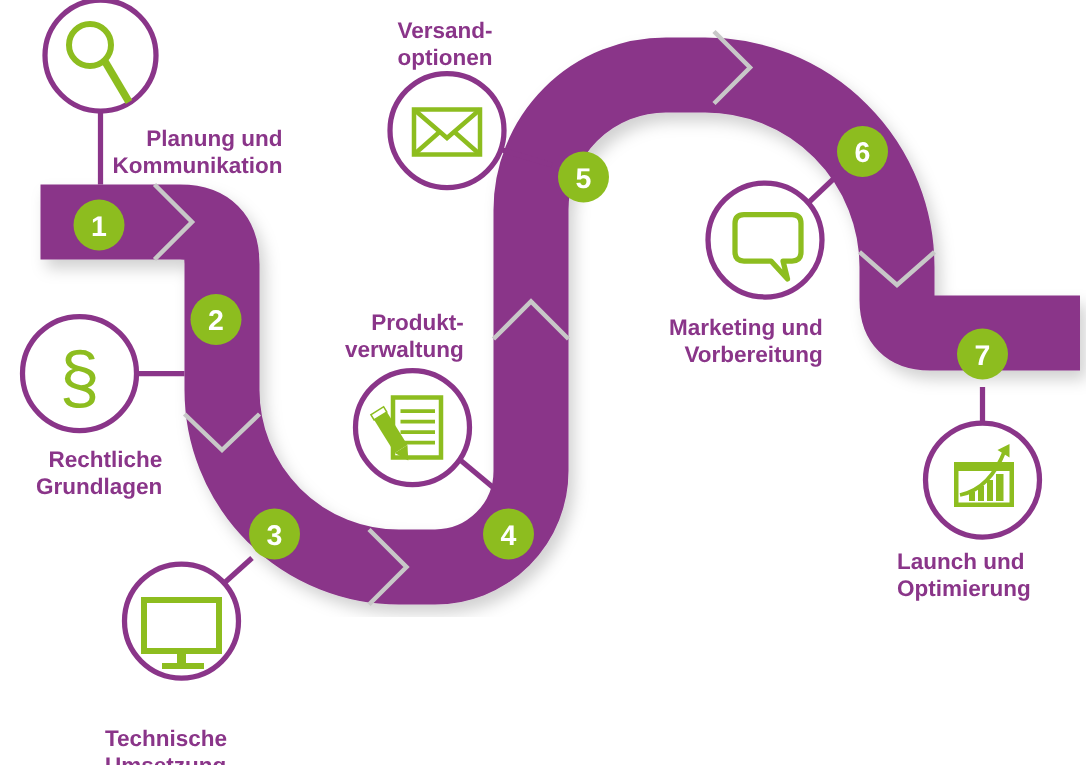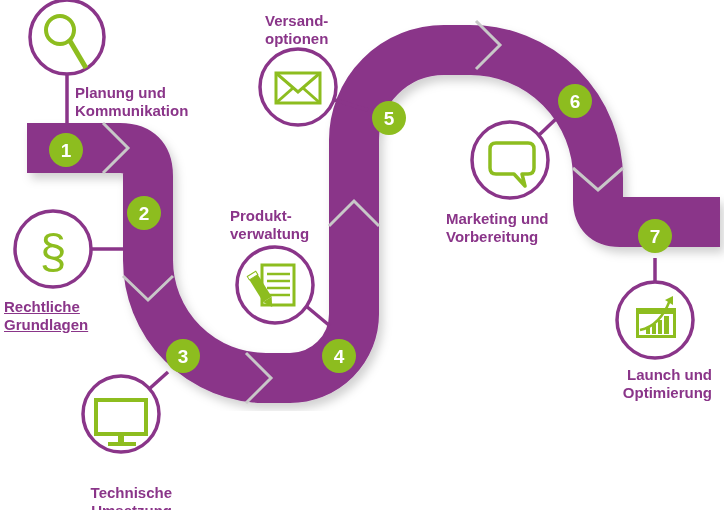--- a/index.html
+++ b/index.html
@@ -1,19 +1,19 @@
 <!DOCTYPE html>
 <html><head>
   <meta charset="utf-8">
   <style>
     html, body { margin: 0; padding: 0; background: #ffffff; }
     body { width: 724px; height: 510px; position: relative; overflow: hidden; font-family: "Liberation Sans", sans-serif; }
     #diagram { position: absolute; left: 0; top: 0; width: 724px; height: 510px; }
-    .label { position: absolute; font-family: "Liberation Sans", sans-serif; font-weight: bold; font-size: 15px; line-height: 18px; color: #8a3589; white-space: pre-line; }
-    .label.center { text-align: right; }
+    .label { position: absolute; font-family: "Liberation Sans", sans-serif; font-weight: bold; font-size: 15px; line-height: 18px; color: #8a3589; white-space: pre-line; text-align: right; }
+    .label.center { text-align: left; }
     .badge-num { font-family: "Liberation Sans", sans-serif; font-weight: bold; font-size: 19px; fill: #ffffff; }
   </style>
 </head>
 <body>
 
 <svg id="diagram" viewBox="0 0 724 510" xmlns="http://www.w3.org/2000/svg">
   <defs>
     <filter id="shadow" x="-10%" y="-10%" width="120%" height="120%">
       <feDropShadow dx="4" dy="6" stdDeviation="5" flood-color="#000" flood-opacity="0.18"></feDropShadow>
     </filter>
@@ -125,21 +125,21 @@
     </g>
     <g>
       <circle cx="655" cy="236" r="17" fill="#8dbd1f"></circle>
       <text class="badge-num" x="655" y="243" text-anchor="middle">7</text>
     </g>
   </g>
 </svg>
 
 <div class="label" style="left:75px; top:84px;">Planung und
 Kommunikation</div>
-<div class="label" style="left:4px; top:298px;text-decoration:underline;">Rechtliche
+<div class="label" style="left:24px; top:298px;">Rechtliche
 Grundlagen</div>
 <div class="label center" style="left:70px; top:484px; width:102px;">Technische
 Umsetzung</div>
 <div class="label" style="left:230px; top:207px;">Produkt-
 verwaltung</div>
 <div class="label" style="left:265px; top:12px;">Versand-
 optionen</div>
 <div class="label" style="left:446px; top:210px;">Marketing und
 Vorbereitung</div>
 <div class="label center" style="left:598px; top:366px; width:114px;">Launch und

